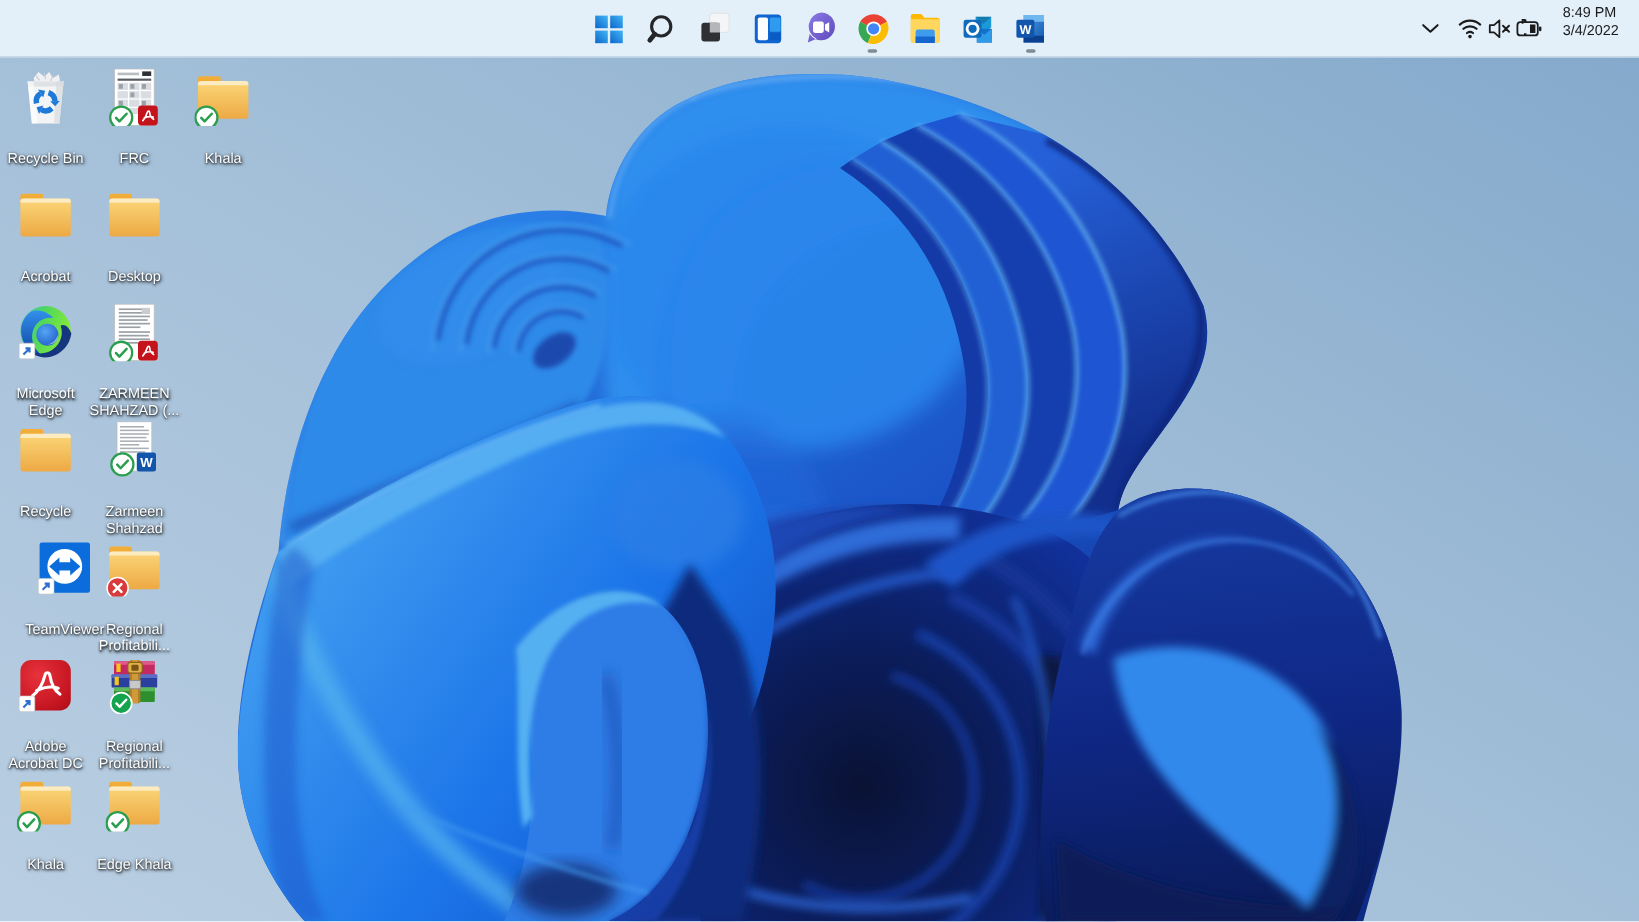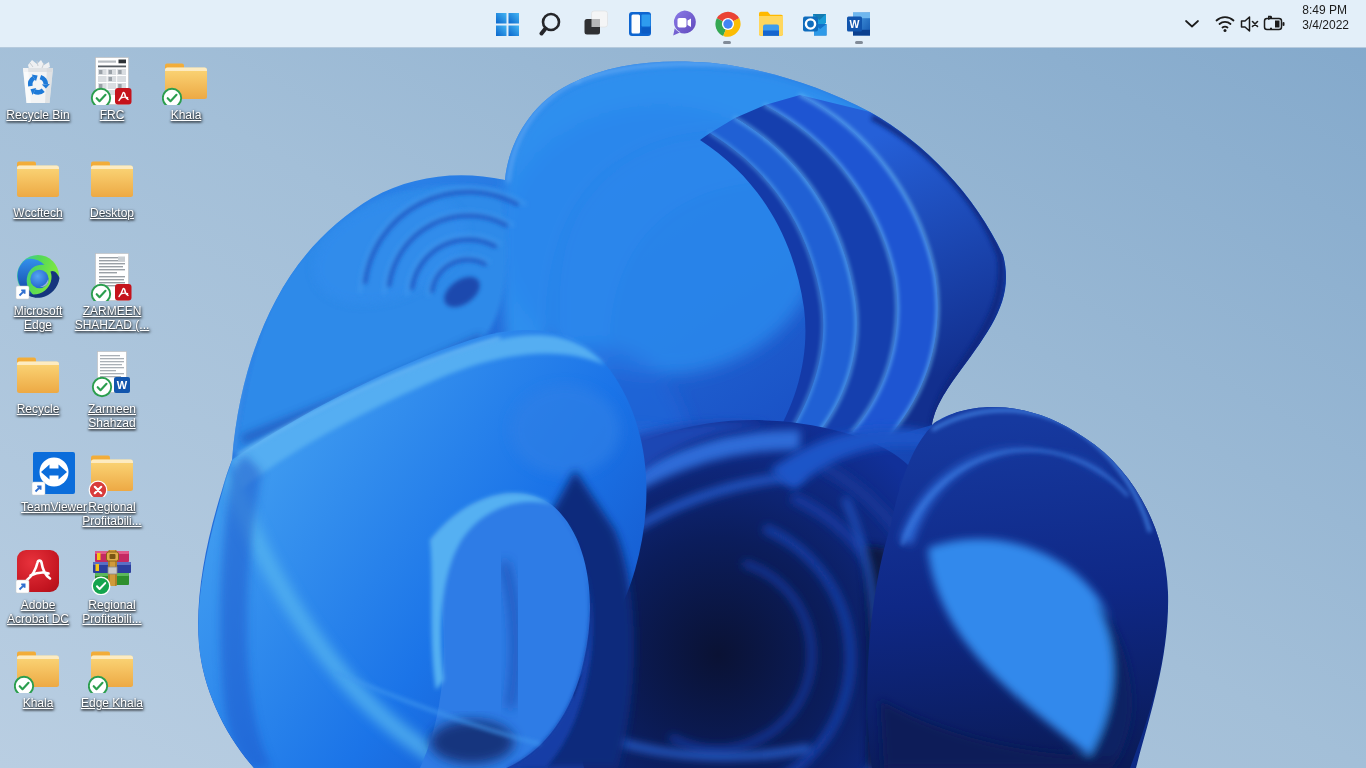--- a/index.html
+++ b/index.html
@@ -3,22 +3,22 @@
 html,body{margin:0;padding:0;width:1366px;height:768px;overflow:hidden;
 font-family:"Liberation Sans",sans-serif;}
 #wall{position:absolute;left:0;top:0;width:1366px;height:768px;}
 #taskbar{position:absolute;left:0;top:0;width:1366px;height:48px;
 background:#e3eff9;border-bottom:1px solid #b5cadd;box-sizing:border-box;}
 .tb{position:absolute;top:0;}
 #clock{position:absolute;right:17px;top:3px;text-align:left;
 font-size:12px;color:#1b1b1b;line-height:15px;}
 .it{position:absolute;width:76px;text-align:center;}
 .ic{display:block;margin:0 auto;width:48px;height:48px;position:relative;}
-.lb{margin-top:3px;font-size:12px;line-height:14px;color:#fff;
-text-shadow:0 1px 2px rgba(0,0,0,.9),1px 1px 3px rgba(0,0,0,.7);text-decoration:underline;}
+.lb{margin-top:20px;font-size:12px;line-height:14px;color:#fff;
+text-shadow:0 1px 2px rgba(0,0,0,.9),1px 1px 3px rgba(0,0,0,.7);}
 </style></head>
 <body>
 <svg id="wall" viewBox="0 0 1366 768">
 <defs>
 <linearGradient id="bgg" x1="0" y1="1" x2="1" y2="0">
 <stop offset="0" stop-color="#b9cee2"></stop>
         <stop offset=".5" stop-color="#a3bfd8"></stop>
 <stop offset="1" stop-color="#82a8cb"></stop>
 </linearGradient>
 </defs>
@@ -351,21 +351,21 @@
  <svg class="ic" viewBox="0 0 48 48">
         <use href="#folder48"></use>
         <use href="#check" x="10" y="41"></use>
       </svg>
  <div class="lb">Khala</div>
 </div>
 <div class="it" style="left:0;top:155px">
  <svg class="ic" viewBox="0 0 48 48">
         <use href="#folder48"></use>
       </svg>
- <div class="lb">Wccftech</div>
+ <div class="lb">Acrobat</div>
 </div>
 <div class="it" style="left:74px;top:155px">
  <svg class="ic" viewBox="0 0 48 48">
         <use href="#folder48"></use>
       </svg>
  <div class="lb">Desktop</div>
 </div>
 <div class="it" style="left:0;top:253px">
  <svg class="ic" viewBox="0 0 48 48">
   <defs>

